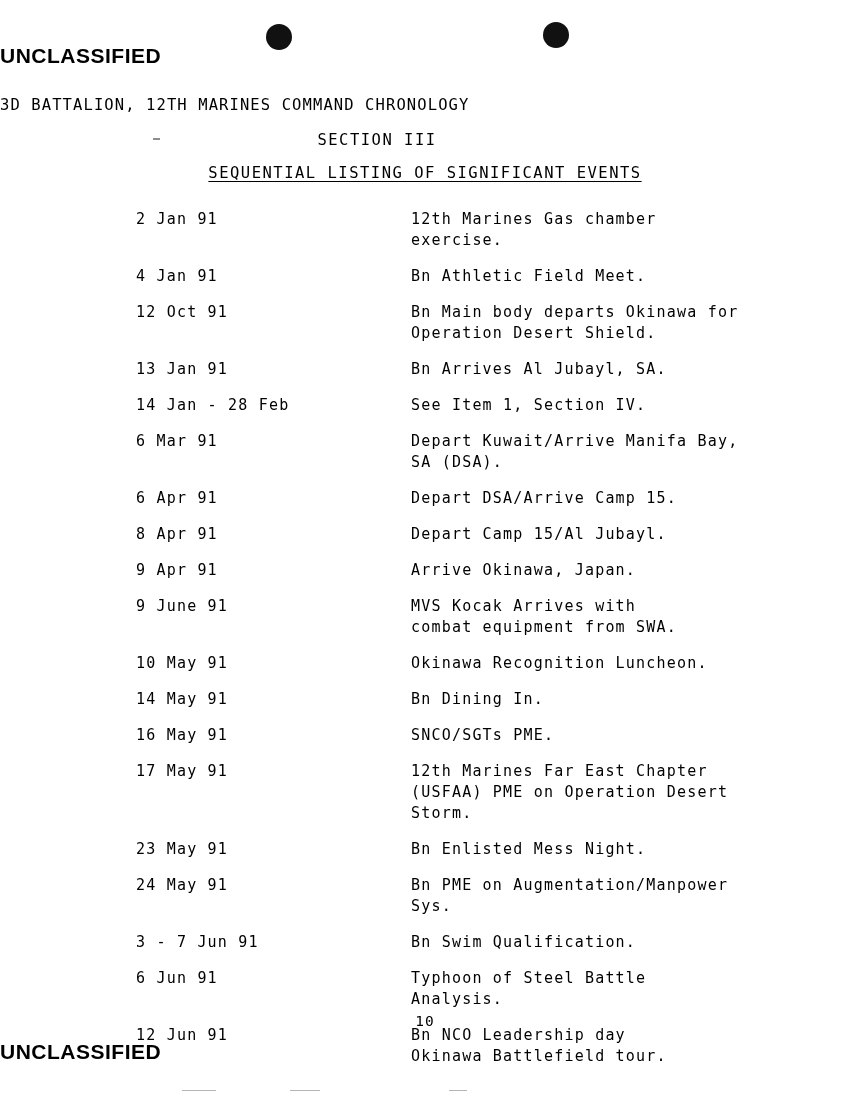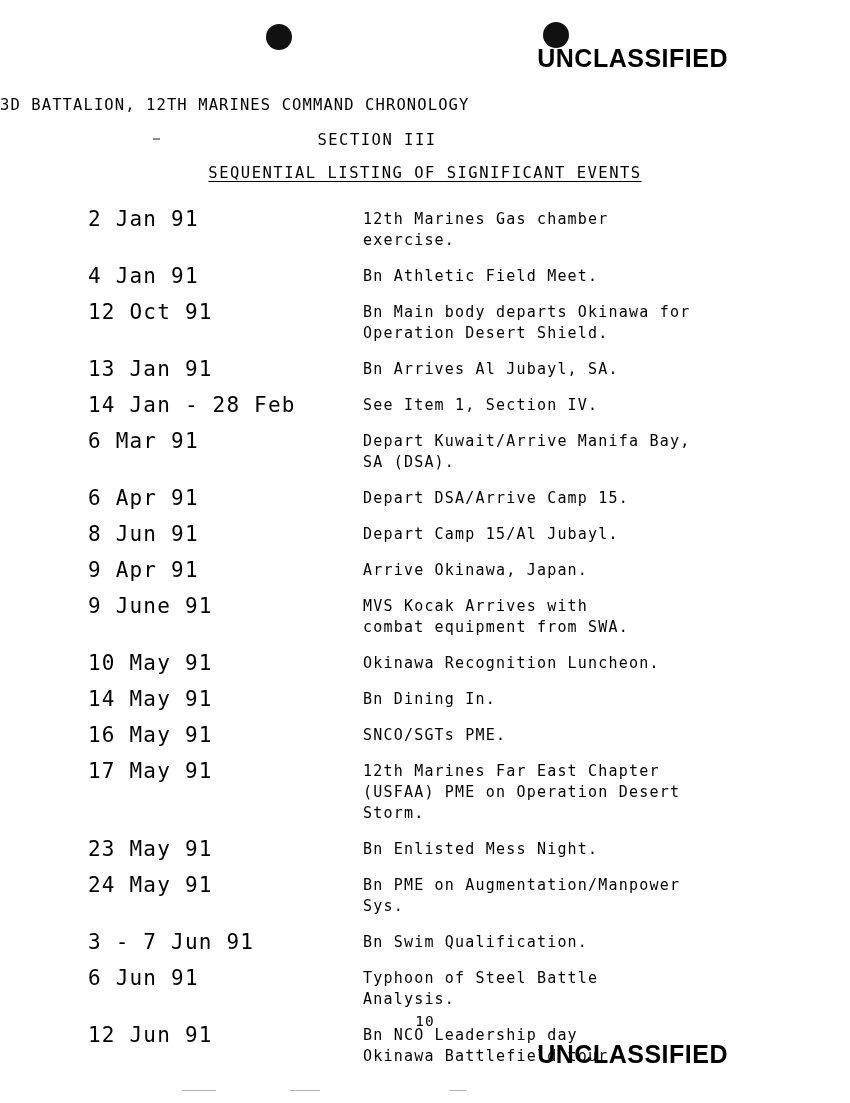--- a/index.html
+++ b/index.html
@@ -28,24 +28,24 @@
     height: 26px;
     border-radius: 50%;
     background: #111111;
   }
   .punch-hole.left  { left: 266px; top: 24px; }
   .punch-hole.right { left: 543px; top: 22px; }
 
   .classification {
     position: absolute;
     width: 728px;
-    text-align: right;
+    text-align: left;
     font-family: "Liberation Sans", sans-serif;
     font-weight: bold;
-    font-size: 25px;
+    font-size: 21px;
     letter-spacing: 0.5px;
   }
   .classification.top { top: 44px; }
   .classification.bottom { top: 1040px; }
 
   .doc-title {
     position: absolute;
     top: 96px;
     left: 0;
     width: 850px;
@@ -85,24 +85,25 @@
 
   .event-row {
     display: flex;
     align-items: flex-start;
     margin-bottom: 15px;
   }
 
   .event-date {
     width: 275px;
     flex: 0 0 275px;
-    font-size: 21px;
+    font-size: 15px;
     letter-spacing: 1.2px;
     line-height: 21px;
     white-space: pre;
+    margin-left: 48px;
   }
 
   .event-desc {
     flex: 1 1 auto;
     font-size: 15px;
     letter-spacing: 1.2px;
     line-height: 21px;
     white-space: pre-line;
   }
 
@@ -167,21 +168,21 @@
       <div class="event-row">
         <div class="event-date">6 Mar 91</div>
         <div class="event-desc">Depart Kuwait/Arrive Manifa Bay,
 SA (DSA).</div>
       </div>
       <div class="event-row">
         <div class="event-date">6 Apr 91</div>
         <div class="event-desc">Depart DSA/Arrive Camp 15.</div>
       </div>
       <div class="event-row">
-        <div class="event-date">8 Jun 91</div>
+        <div class="event-date">8 Apr 91</div>
         <div class="event-desc">Depart Camp 15/Al Jubayl.</div>
       </div>
       <div class="event-row">
         <div class="event-date">9 Apr 91</div>
         <div class="event-desc">Arrive Okinawa, Japan.</div>
       </div>
       <div class="event-row">
         <div class="event-date">9 June 91</div>
         <div class="event-desc">MVS Kocak Arrives with
 combat equipment from SWA.</div>

